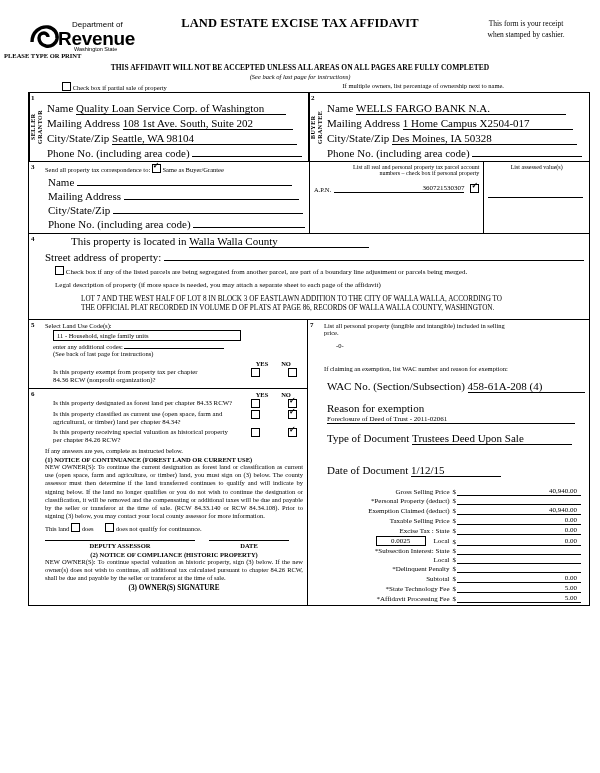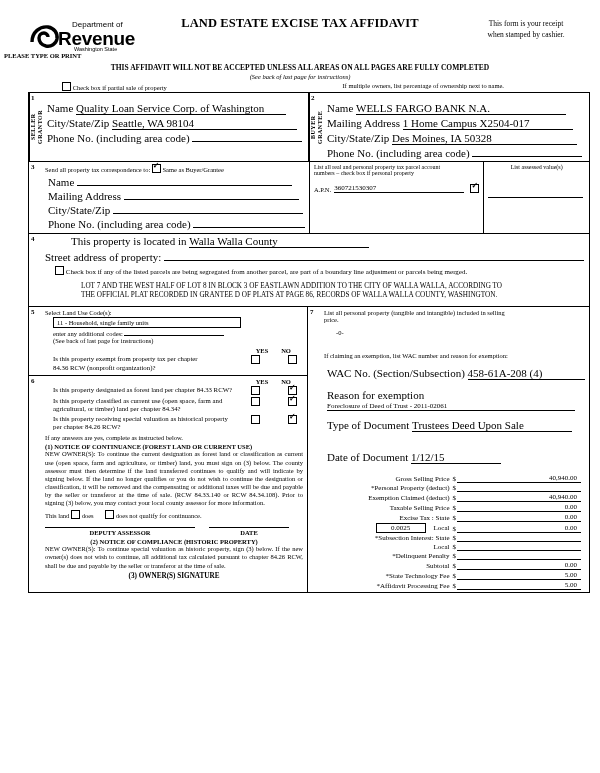--- a/index.html
+++ b/index.html
@@ -289,20 +289,24 @@
       <div class="cellL bdr-r" style="width:281px;">
         <div class="secnum">1</div>
         <div style="display:flex;">
           <div class="vert" style="height:68px;">SELLER<br>GRANTOR</div>
           <div style="flex:1;padding-top:8px;">
             <div class="fld">
               <span>Name</span>
               <span class="ul val" style="width:210px;">Quality Loan Service Corp. of Washington</span>
             </div>
             <div class="fld">
+              <span>Mailing Address</span>
+              <span class="ul val" style="width:170px;">108 1st Ave. South, Suite 202</span>
+            </div>
+            <div class="fld">
               <span>City/State/Zip</span>
               <span class="ul val" style="width:185px;">Seattle, WA 98104</span>
             </div>
             <div class="fld">
               <span>Phone No. (including area code)</span>
               <span class="ul val" style="width:110px;"></span>
             </div>
           </div>
         </div>
       </div>
@@ -351,21 +355,21 @@
         </div>
         <div class="fld">
           <span>City/State/Zip</span>
           <span class="ul val" style="width:190px;"></span>
         </div>
         <div class="fld">
           <span>Phone No. (including area code)</span>
           <span class="ul val" style="width:115px;"></span>
         </div>
       </div>
-      <div class="cellR bdr-r" style="width:175px;padding:2px 4px;">
+      <div class="cellR bdr-r" style="width:175px;padding:2px 4px;text-align:right;">
         <div class="tiny">List all real and personal property tax parcel account</div>
         <div class="tiny">numbers – check box if personal property</div>
         <div style="display:flex;align-items:flex-end;padding-top:8px;">
           <span class="smalltxt">A.P.N.</span>
           <span class="ul val" style="flex:1;margin:0 6px 0 3px;font-size:7px;">360721530307</span>
           <span class="chk checked"></span>
         </div>
       </div>
       <div class="cellR" style="width:105px;padding:2px 4px;">
         <div class="tiny" style="text-align:center;">List assessed value(s)</div>
@@ -380,23 +384,24 @@
         <span class="ul val" style="width:180px;">Walla Walla County</span>
       </div>
       <div class="fld" style="padding-left:16px;padding-top:2px;">
         <span>Street address of property:</span>
         <span class="ul val" style="width:420px;"></span>
       </div>
       <div class="legal">
         <span class="chk"></span>
         <span>Check box if any of the listed parcels are being segregated from another parcel, are part of a boundary line adjustment or parcels being merged.</span>
       </div>
+      <div class="legal" style="padding-left:26px;">Legal description of property (if more space is needed, you may attach a separate sheet to each page of the affidavit)</div>
       <div class="legaltext">
         <div>LOT 7 AND THE WEST HALF OF LOT 8 IN BLOCK 3 OF EASTLAWN ADDITION TO THE CITY OF WALLA WALLA, ACCORDING TO</div>
-        <div>THE OFFICIAL PLAT RECORDED IN GRANTEE D OF PLATS AT PAGE 86, RECORDS OF WALLA WALLA COUNTY, WASHINGTON.</div>
+        <div>THE OFFICIAL PLAT RECORDED IN VOLUME D OF PLATS AT PAGE 86, RECORDS OF WALLA WALLA COUNTY, WASHINGTON.</div>
       </div>
     </div>
 
     <div class="row">
 
       <div class="cellL bdr-r" style="width:281px;">
 
         <div class="bdr-b" style="position:relative;padding:2px 4px 2px 16px;">
           <div class="secnum">5</div>
           <div class="smalltxt">Select Land Use Code(s):</div>

